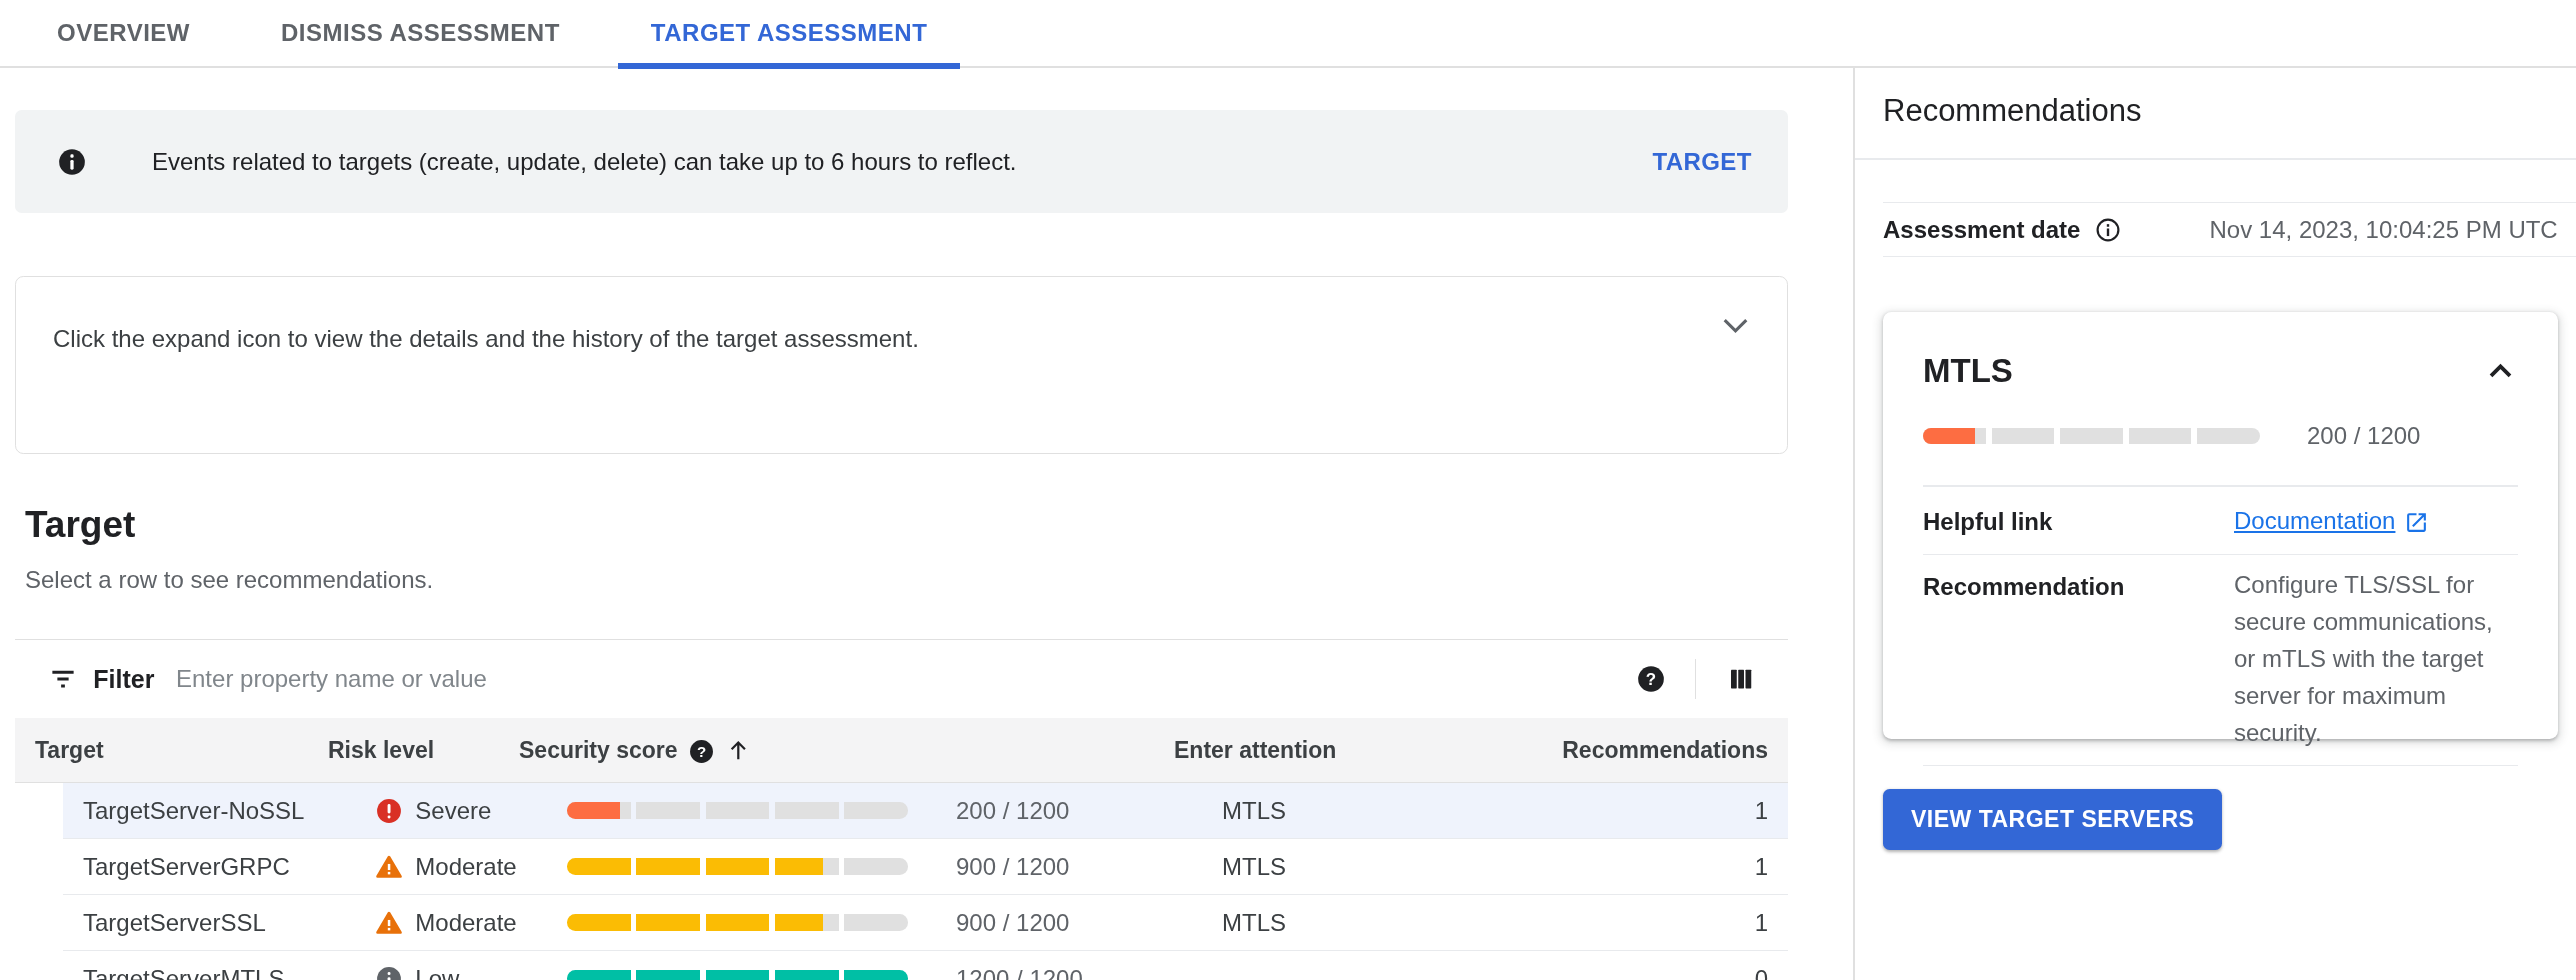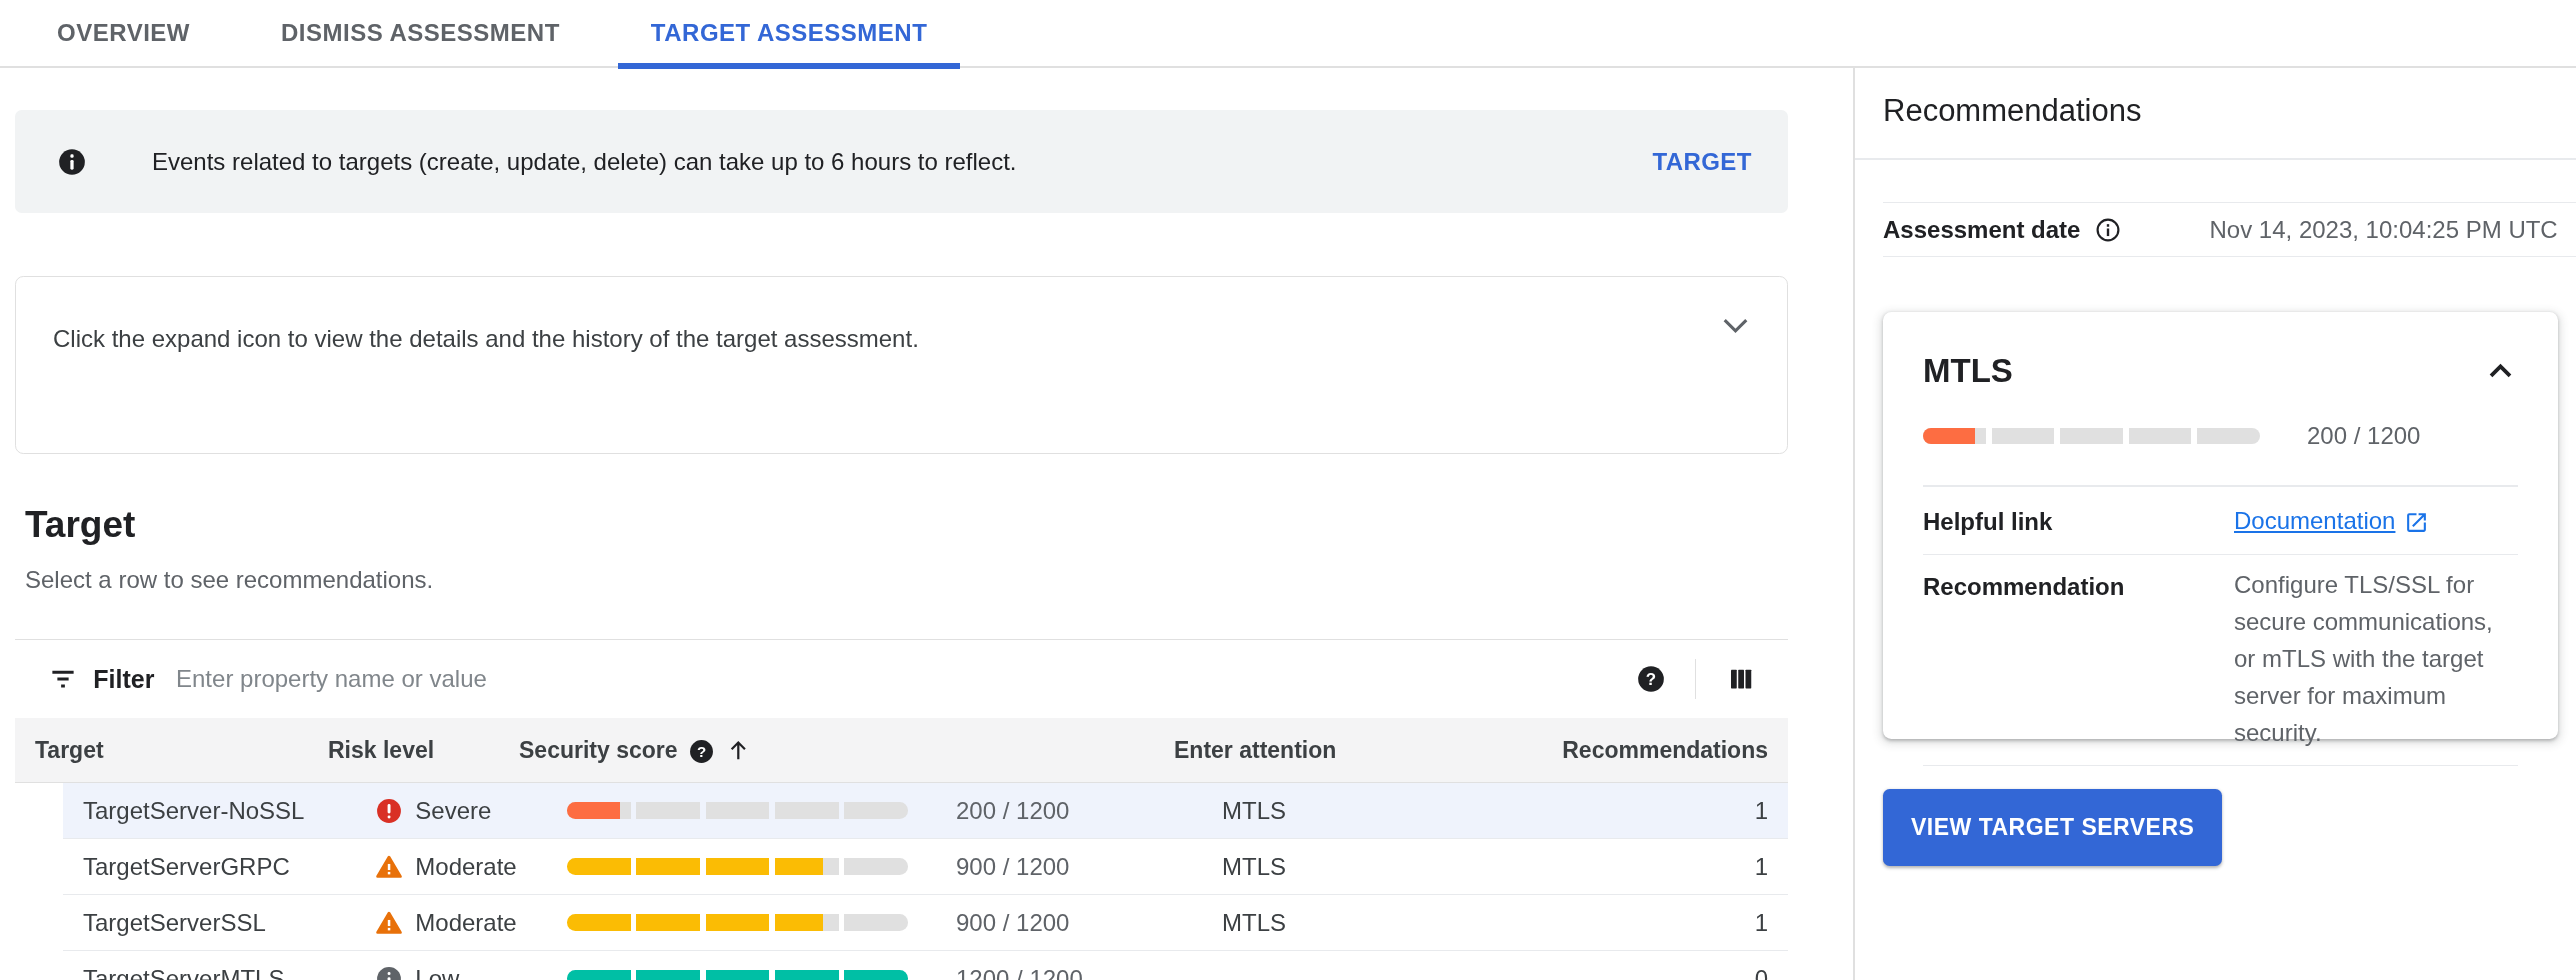--- a/index.html
+++ b/index.html
@@ -97,21 +97,21 @@
   .card-hr { height:1.7px; background:#e8eaed; margin-top:35px; }
   .kv { display:grid; grid-template-columns:311px 1fr; }
   .kv-rec { padding:11.6px 0 13.3px; border-bottom:1.7px solid #e8eaed; }
   .kv-link { padding:15px 0; border-bottom:1.7px solid #e8eaed; }
   .kv-label { font-size:24px; font-weight:700; color:#202124; padding-top:6.6px; }
   .kv-value { font-size:24px; color:#5f6368; line-height:37px; }
   .doc-link { color:var(--link); text-decoration:underline; font-size:24px; line-height:37px;
               display:inline-flex; align-items:center; gap:8.3px; cursor:pointer; }
   .ext-icon { width:25px; height:25px; }
 
-  .view-btn { position:absolute; left:1883px; top:789px; height:77px; padding:0 28px;
+  .view-btn { position:absolute; left:1883px; top:789px; height:61px; padding:0 28px;
               background:var(--accent); color:#fff; border:none; border-radius:6.6px;
               font-size:23px; font-weight:700; letter-spacing:0.5px; font-family:inherit;
               box-shadow:0 1.7px 3.3px rgba(0,0,0,.3); cursor:pointer; }
 </style>
 </head>
 <body>
 
 <nav class="tabbar" id="tabbar">
   <button class="tab">
       <span>OVERVIEW</span>

